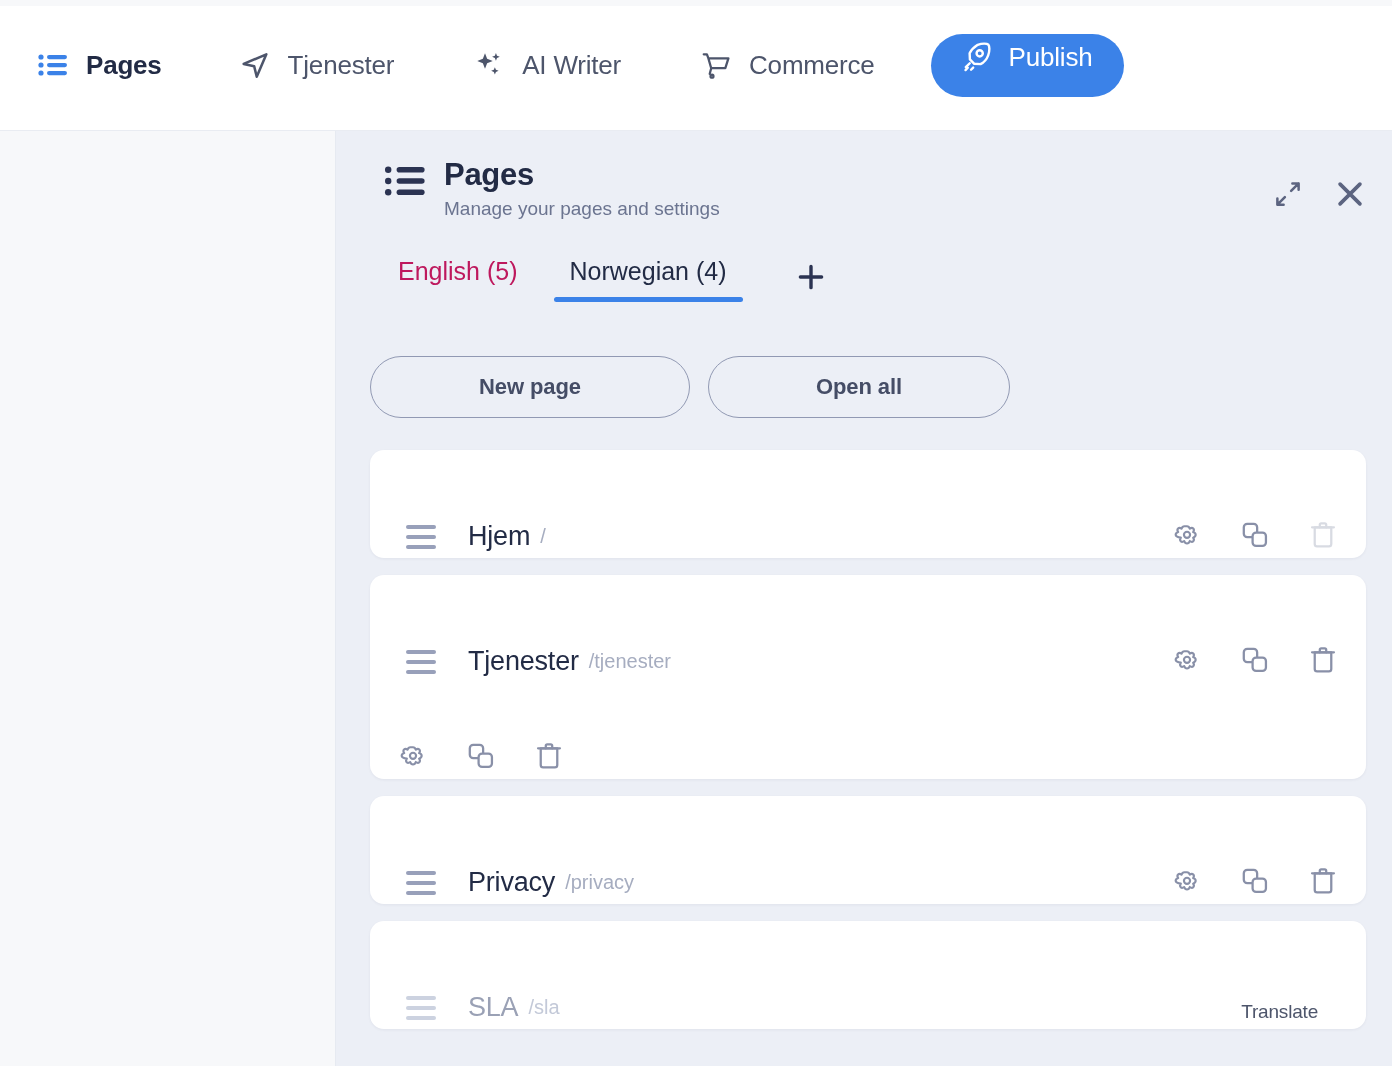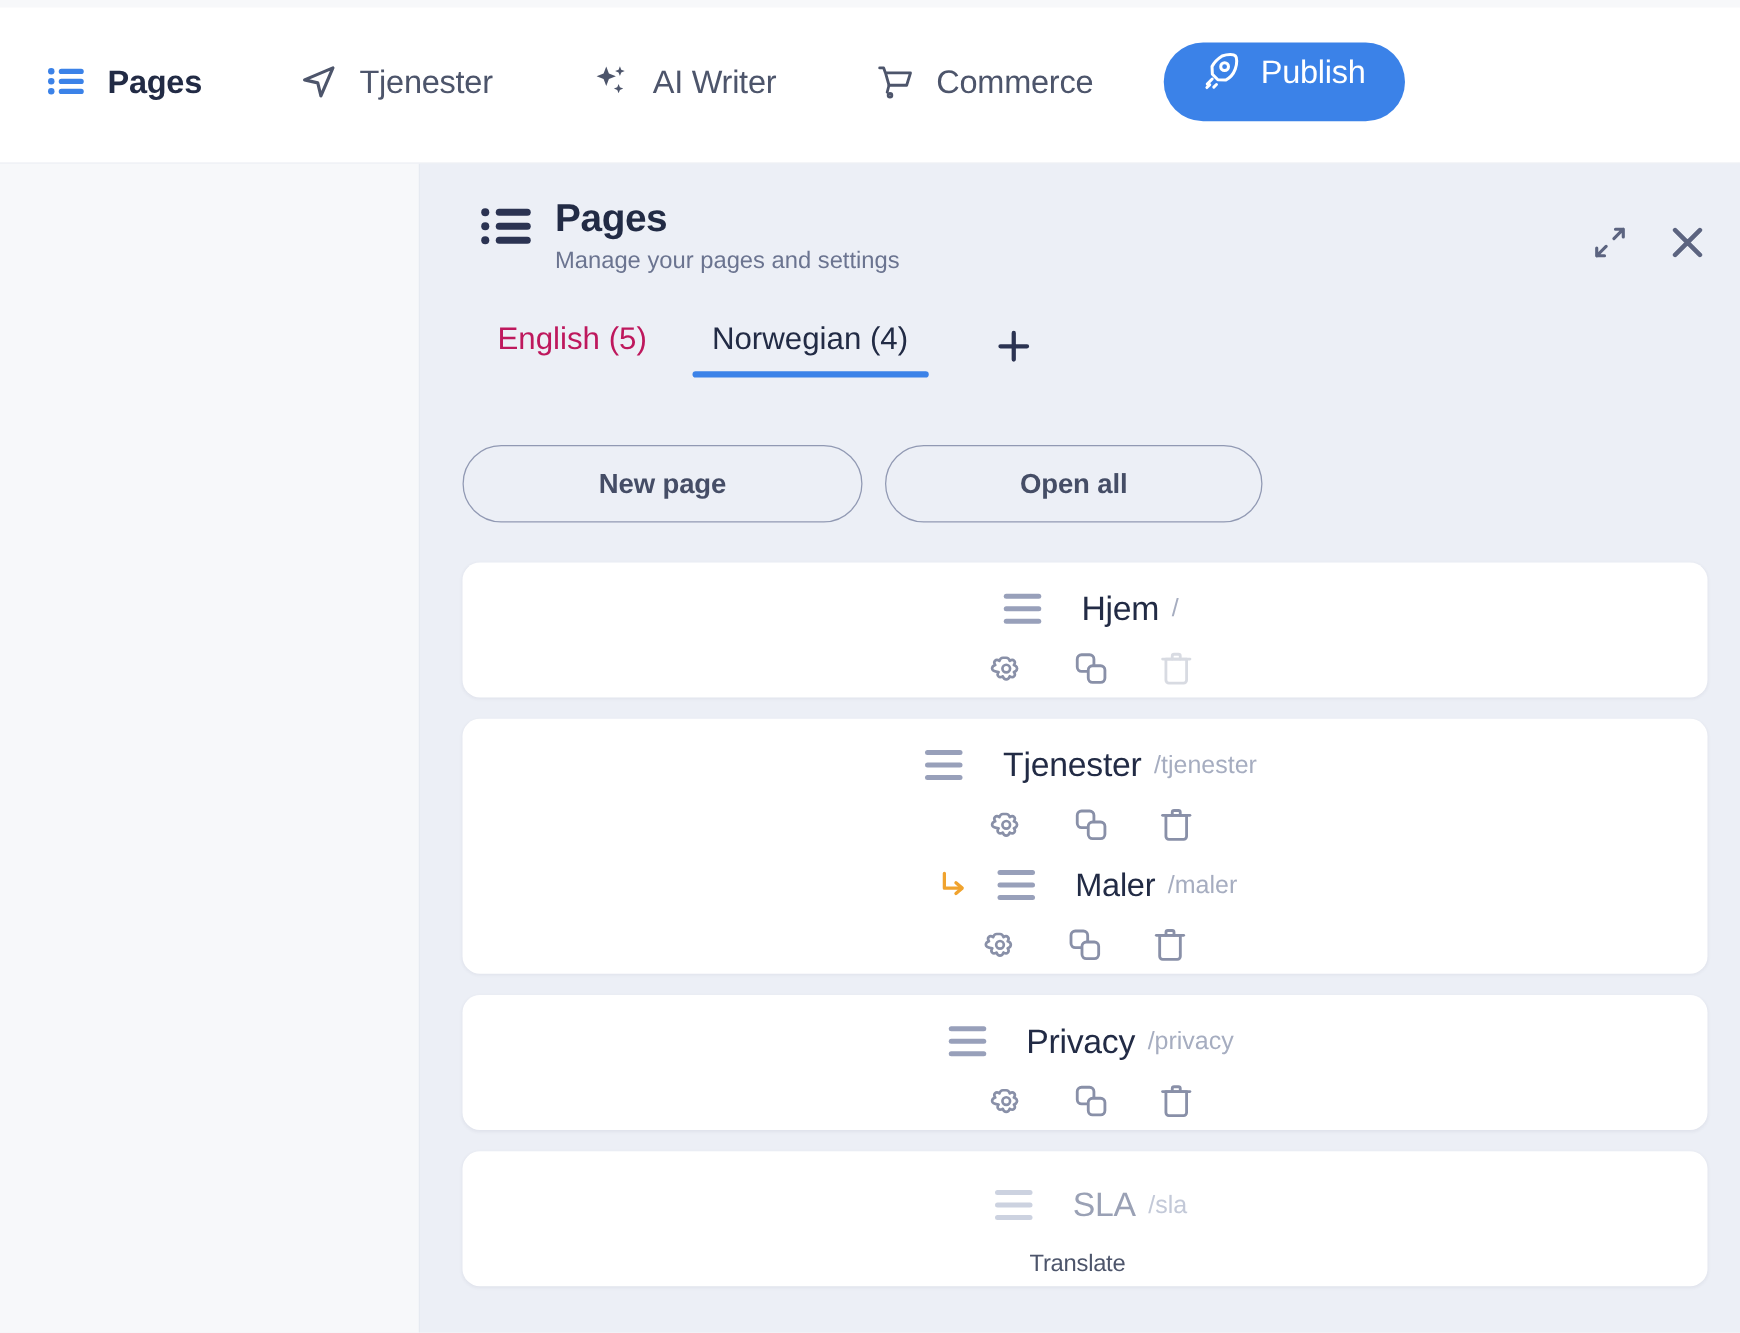--- a/index.html
+++ b/index.html
@@ -97,23 +97,22 @@
 
   
   #cards { position: absolute; left: 34px; top: 319px; width: 996px; }
   .card {
     background: #ffffff; border-radius: 14px;
     box-shadow: 0 1px 3px rgba(30,40,70,.06);
     margin-bottom: 17px;
     padding: 6px 0;
   }
   .row {
-    display: flex; align-items: center; height: 96px;
+    display: flex; align-items: flex-end; height: 96px;
     padding: 0 26px 0 36px;
-    flex-direction: column;
   }
   .row-left { display:flex; align-items:center; flex: 1 1 auto; min-width: 0; }
   .grip { width: 30px; height: 24px; display:flex; flex-direction:column; justify-content:space-between; cursor:grab; flex:none; }
   .grip i { display:block; height:4px; border-radius:2px; background:#98a0ba; }
   .grip.dim i { background:#ccd2e0; }
   .child-arrow { width:36px; height:32px; margin-right: 16px; flex:none; display:flex; align-items:center;}
   .title { font-size: 27px; color: #222b45; margin-left: 32px; letter-spacing:-0.2px; white-space:nowrap; }
   .slug { font-size: 20px; color: #a6adc0; margin-left: 10px; white-space:nowrap;}
   .row.dim .title { color: #9aa1b5; }
   .row.dim .slug { color: #c3c9d8; }
@@ -307,35 +306,20 @@
             <span class="act" title="Delete">
               <svg width="32" height="32" viewBox="0 0 24 24" fill="none" stroke="#8990a8" stroke-width="1.7" stroke-linecap="round" stroke-linejoin="round">
                 <path d="M3.8 6.2h16.4"></path>
                 <path d="M9.6 6.2V4.4c0-.6.5-1.1 1.1-1.1h2.6c.6 0 1.1.5 1.1 1.1v1.8"></path>
                 <path d="M5.8 6.2h12.4v12.6c0 1-.8 1.8-1.8 1.8H7.6c-1 0-1.8-.8-1.8-1.8z"></path>
               </svg>
             </span>
           </div>
         </div>
         <div class="row indent">
-          <div class="row-left">
-            <span class="child-arrow">
-              <svg width="34" height="30" viewBox="0 0 24 24" fill="none" stroke="#f0a32e" stroke-width="2.1" stroke-linecap="round" stroke-linejoin="round">
-                <path d="M6 4.5v9.5h11"></path>
-                <path d="M13.4 10.6 17.4 14l-4 3.4"></path>
-              </svg>
-            </span>
-            <span class="grip">
-              <i></i>
-              <i></i>
-              <i></i>
-            </span>
-            <span class="title">Maler</span>
-            <span class="slug">/maler</span>
-          </div>
           <div class="row-actions">
             <span class="act" title="Settings">
               <svg width="32" height="32" viewBox="0 0 24 24" fill="none" stroke="#8990a8" stroke-width="1.6" stroke-linejoin="round">
                 <path d="M12 2.6c1.3 0 1.8 1 2.1 1.9.7-.5 1.7-1 2.6-.1s.4 1.9-.1 2.6c.9.3 1.9.8 1.9 2.1s-1 1.8-1.9 2.1c.5.7 1 1.7.1 2.6s-1.9.4-2.6-.1c-.3.9-.8 1.9-2.1 1.9s-1.8-1-2.1-1.9c-.7.5-1.7 1-2.6.1s-.4-1.9.1-2.6C4.5 10.9 3.5 10.4 3.5 9.1s1-1.8 1.9-2.1c-.5-.7-1-1.7-.1-2.6s1.9-.4 2.6.1c.3-.9.8-1.9 2.1-1.9z" transform="translate(0,2.8)"></path>
                 <circle cx="12" cy="11.9" r="2.3"></circle>
               </svg>
             </span>
             <span class="act" title="Duplicate">
               <svg width="32" height="32" viewBox="0 0 24 24" fill="none" stroke="#8990a8" stroke-width="1.7">
                 <rect x="3.6" y="3.6" width="10" height="10" rx="2.6"></rect>

